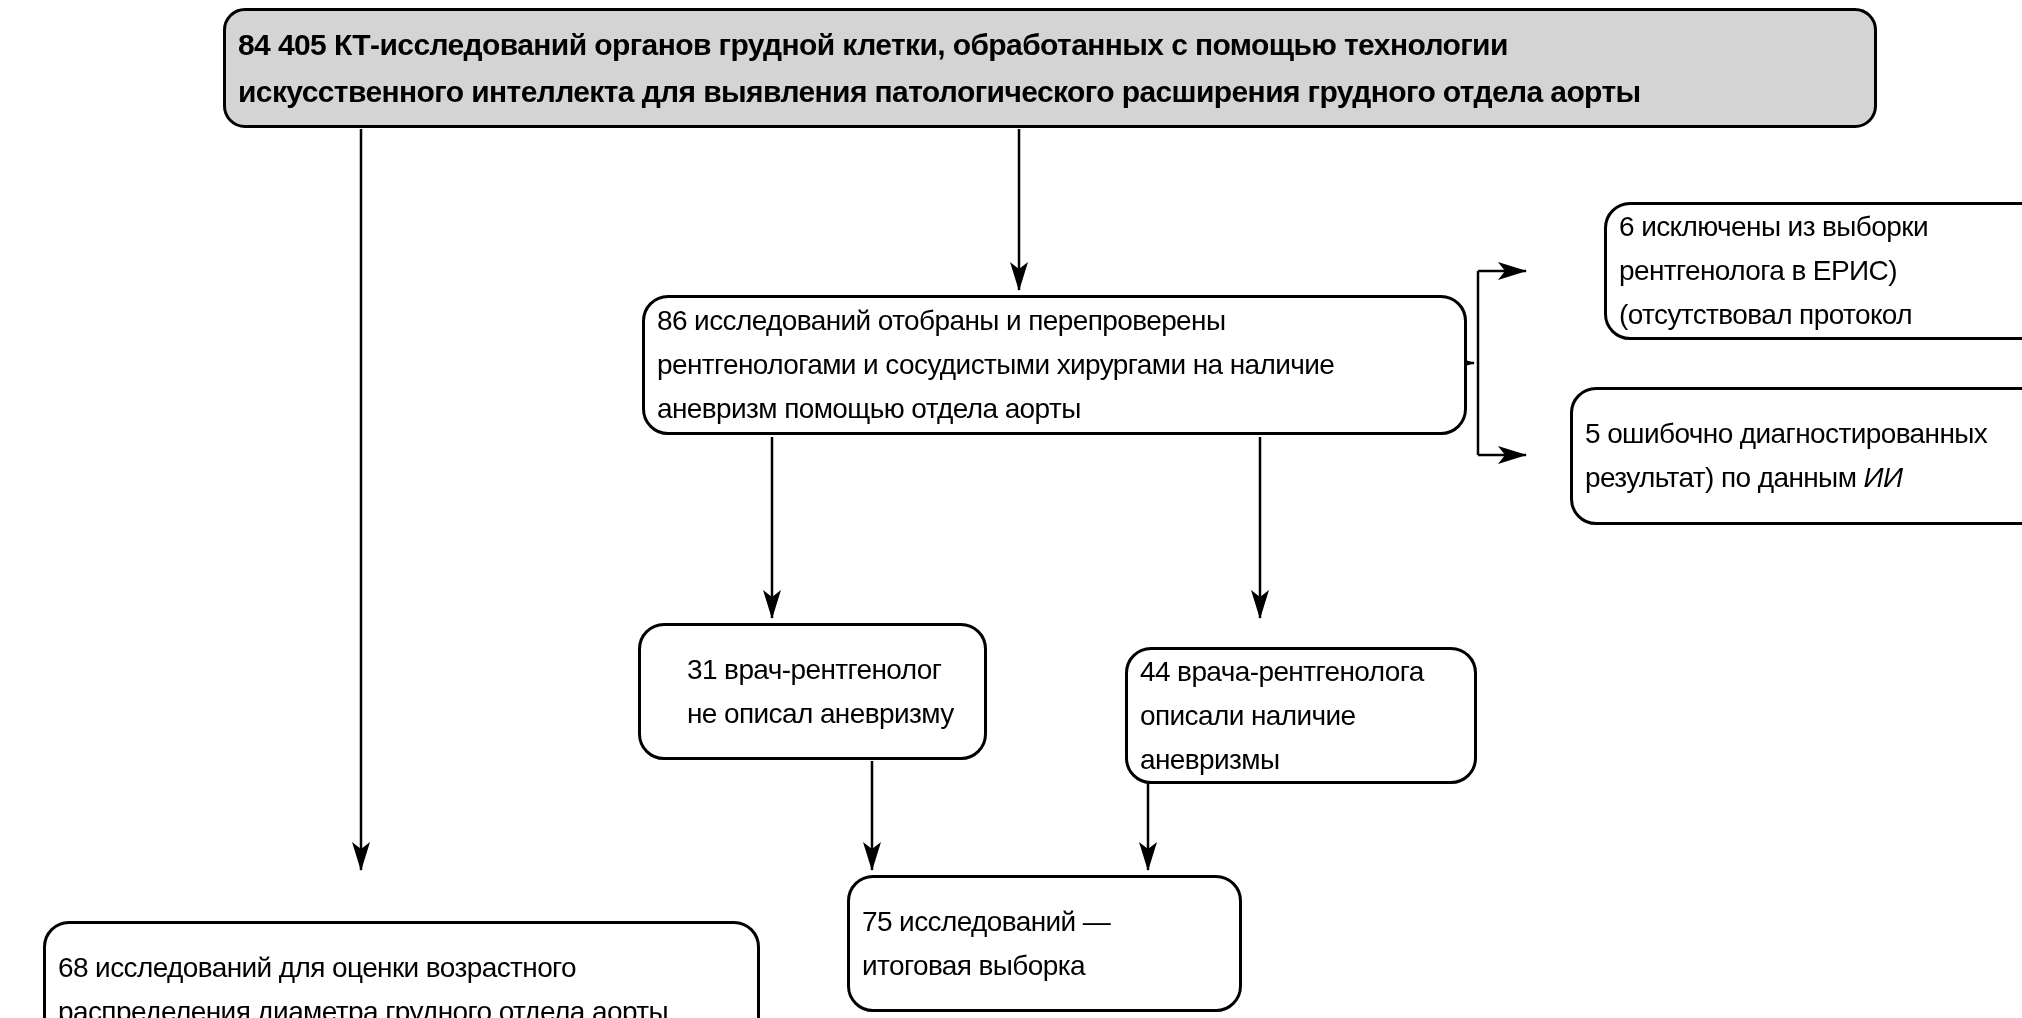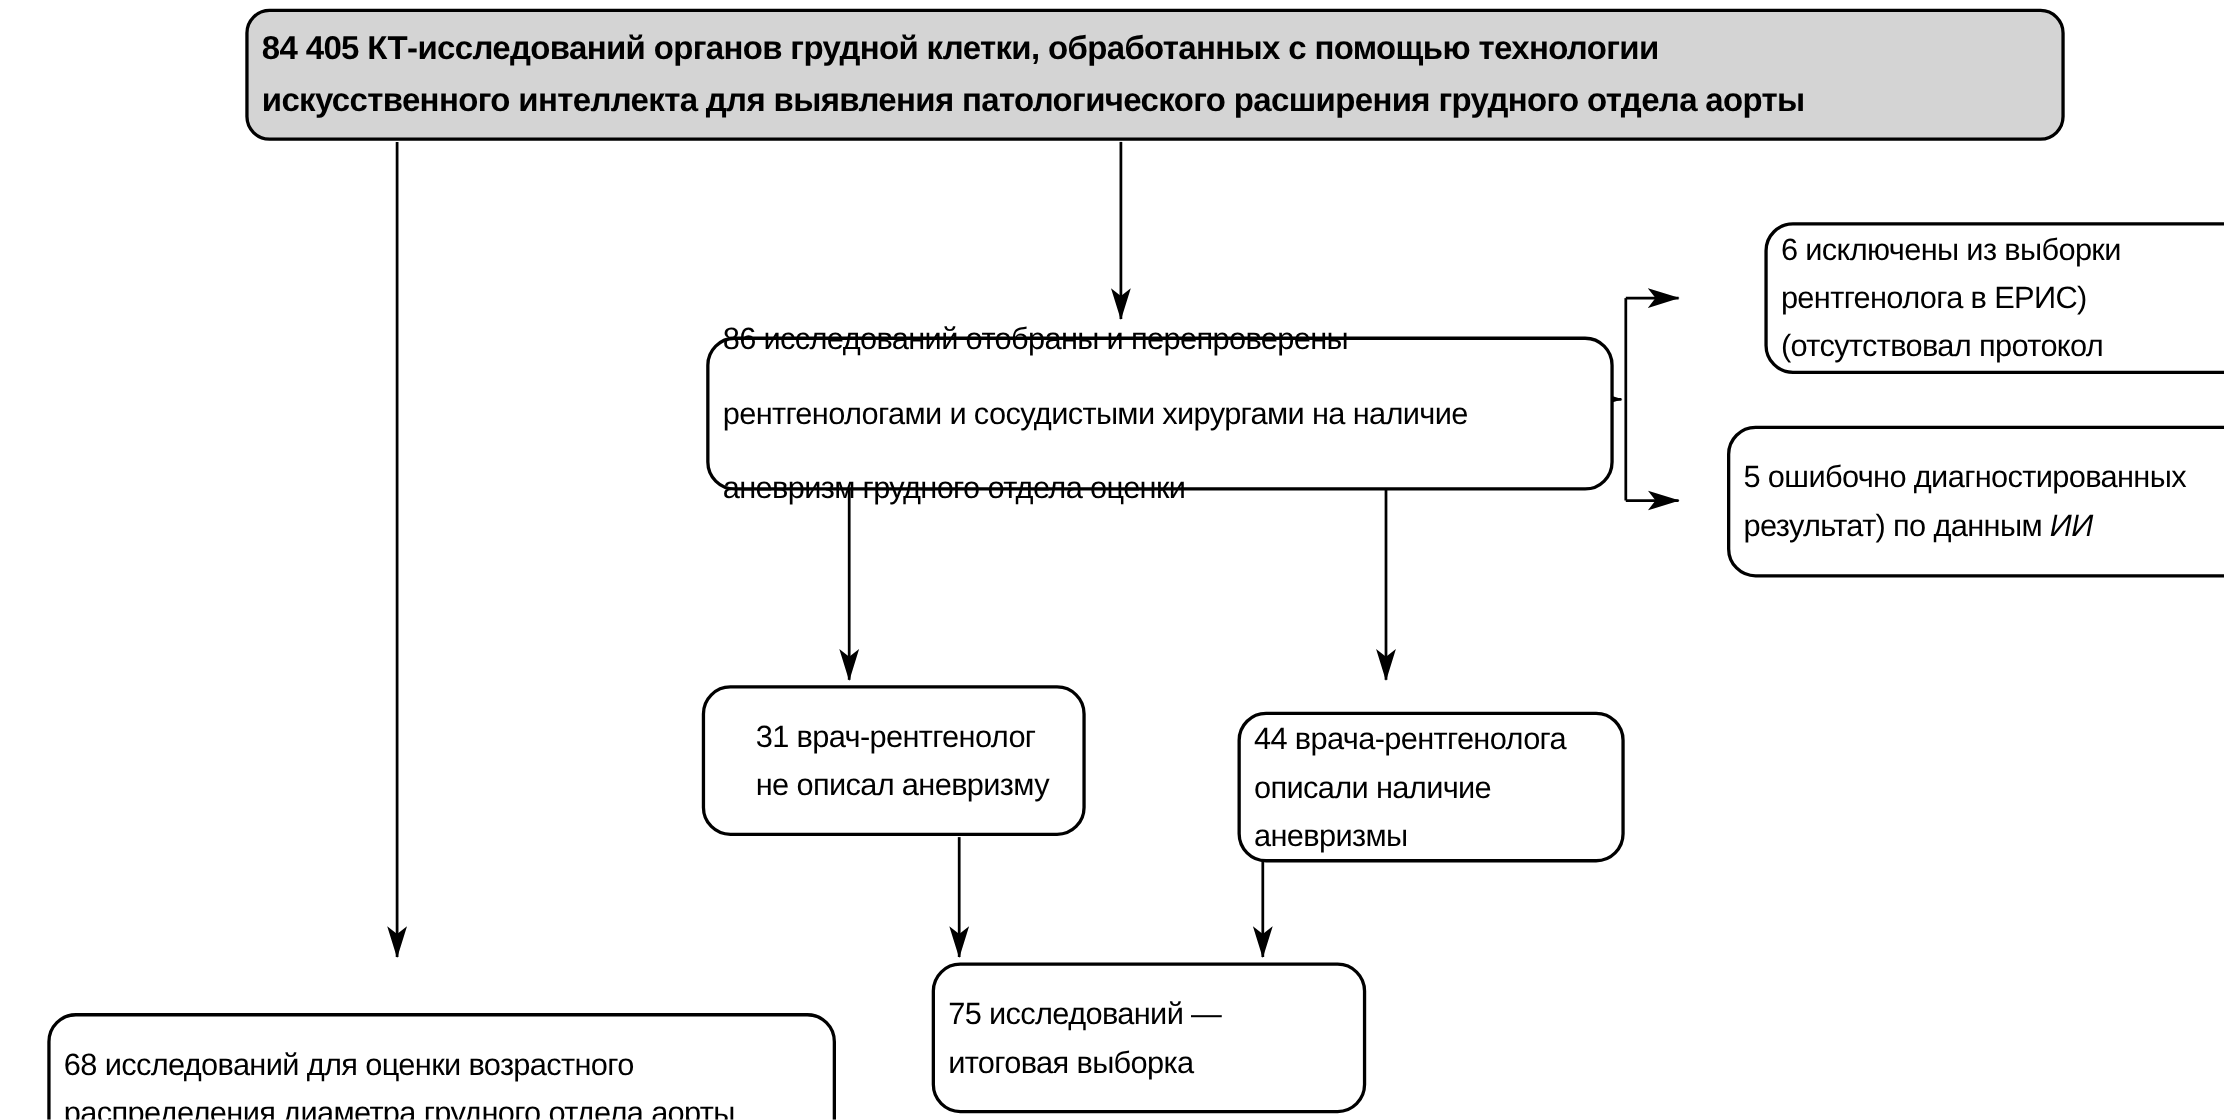--- a/index.html
+++ b/index.html
@@ -39,21 +39,21 @@
     font-weight: bold;
     font-size: 30px;
     line-height: 47px;
     border-radius: 22px;
   }
   .line { white-space: nowrap; }
   em.ai { font-style: italic; }
 
   
   #title-box            { left: 183px;  top: 8px;   width: 1654px; height: 120px; }
-  #review-box           { left: 602px;  top: 306px; width: 825px;  height: 140px; gap: 24px; }
+  #review-box           { left: 602px;  top: 295px; width: 825px;  height: 140px; }
   #excluded-box         { left: 1564px; top: 202px; width: 486px;  height: 138px; }
   #false-positive-box   { left: 1530px; top: 387px; width: 486px;  height: 138px; }
   #no-aneurysm-box      { left: 598px;  top: 623px; width: 349px;  height: 137px; padding-left: 46px; }
   #aneurysm-box         { left: 1085px; top: 647px; width: 352px;  height: 137px; }
   #age-distribution-box { left: 3px;    top: 921px; width: 717px;  height: 137px; }
   #final-sample-box     { left: 807px;  top: 875px; width: 395px;  height: 137px; }
 </style>
 </head>
 <body>
 
@@ -80,21 +80,21 @@
   </svg>
 
   <div id="title-box" class="box title">
     <div class="line">84 405 КТ-исследований органов грудной клетки, обработанных с помощью технологии</div>
     <div class="line">искусственного интеллекта для выявления патологического расширения грудного отдела аорты</div>
   </div>
 
   <div id="review-box" class="box">
     <div class="line">86 исследований отобраны и перепроверены</div>
     <div class="line">рентгенологами и сосудистыми хирургами на наличие</div>
-    <div class="line">аневризм грудного отдела оценки</div>
+    <div class="line">аневризм помощью отдела аорты</div>
   </div>
 
   <div id="excluded-box" class="box">
     <div class="line">6 исключены из выборки</div>
     <div class="line">рентгенолога в ЕРИС)</div>
     <div class="line">(отсутствовал протокол</div>
   </div>
 
   <div id="false-positive-box" class="box">
     <div class="line">5 ошибочно диагностированных</div>

